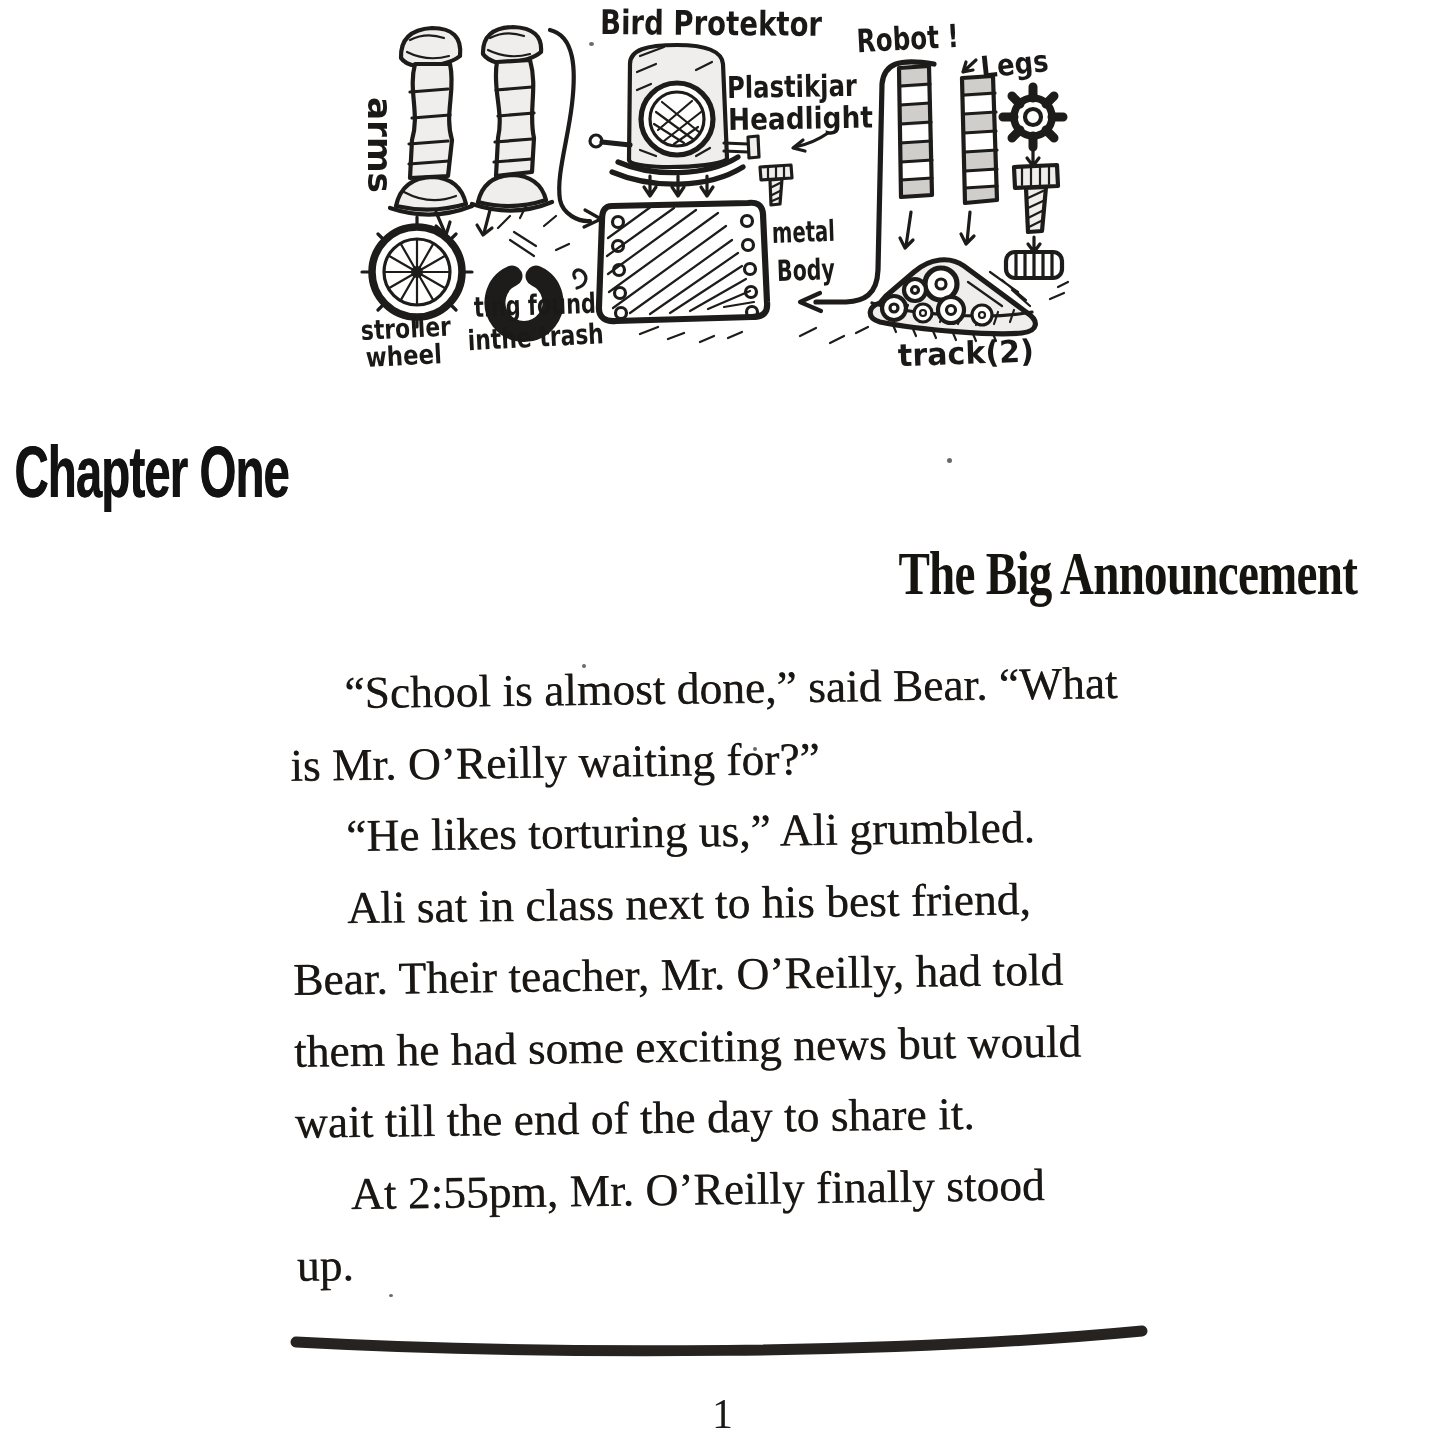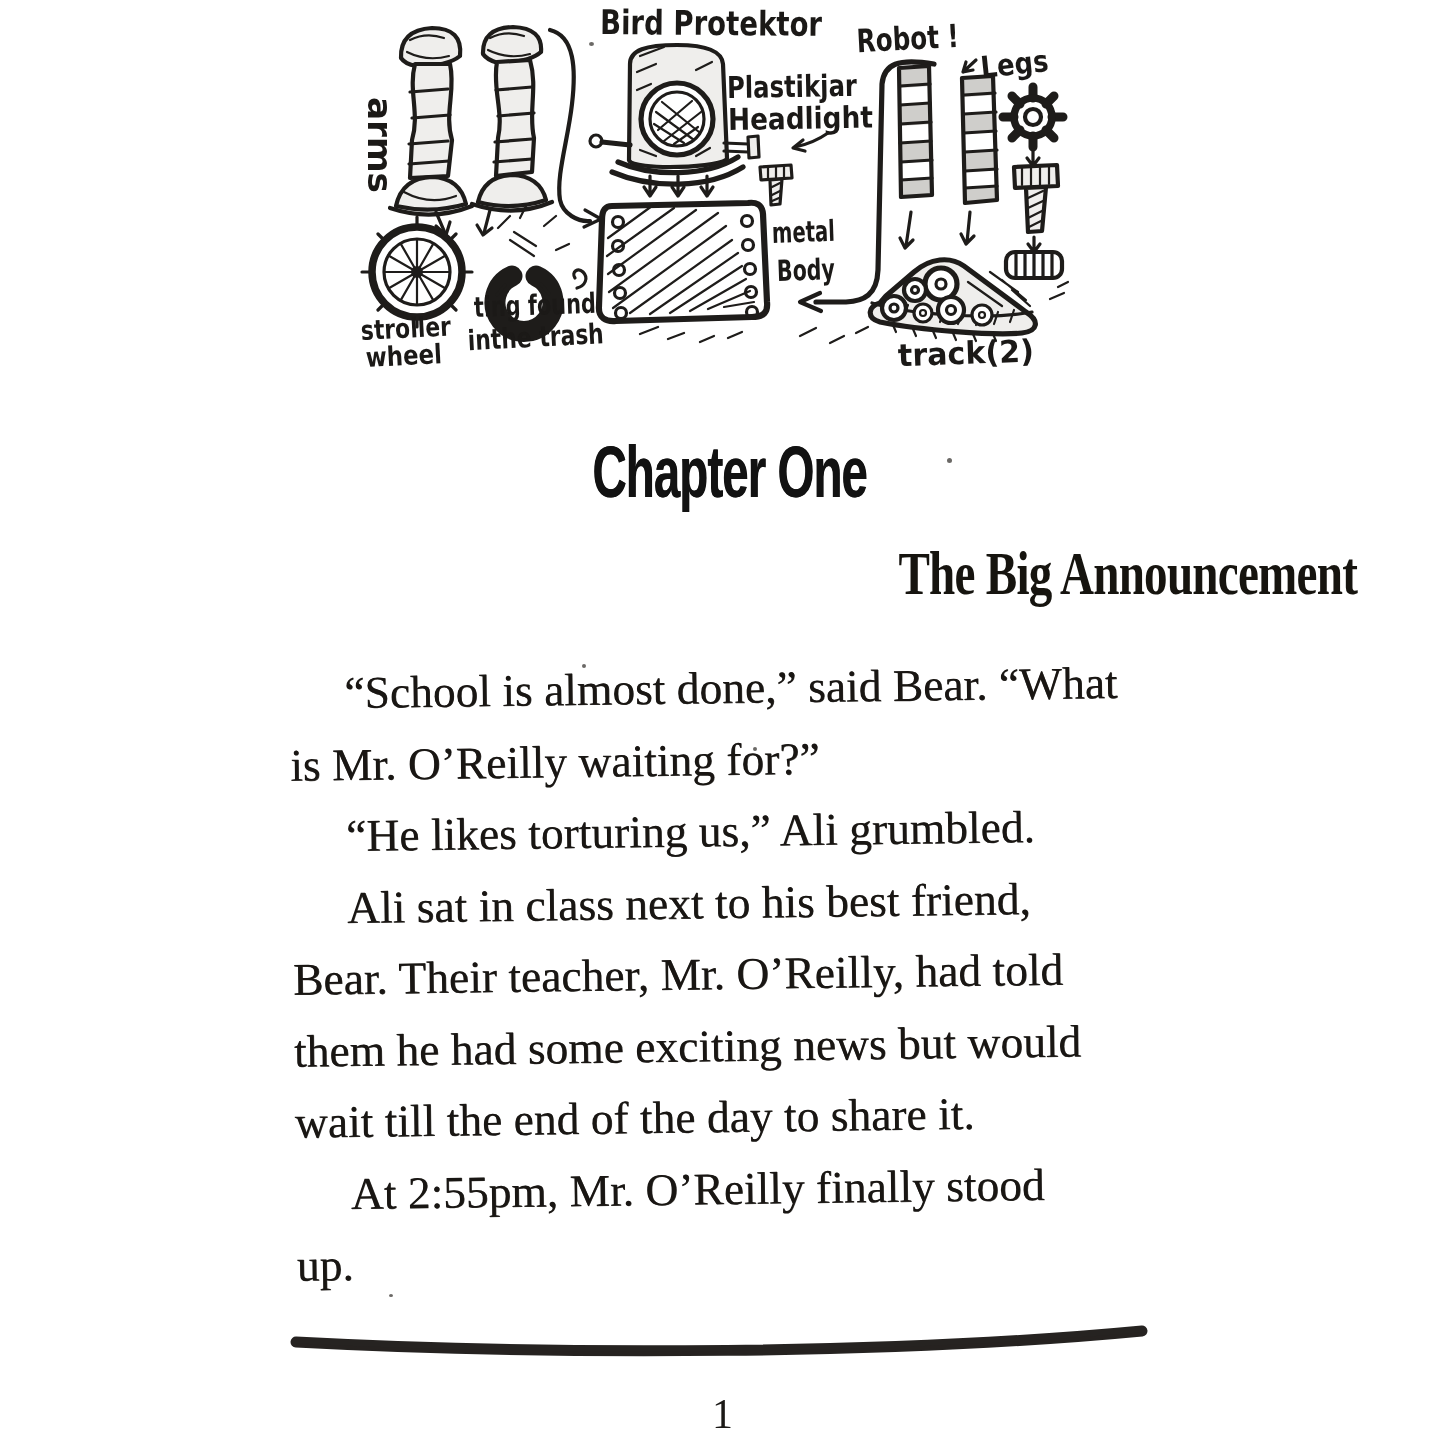--- a/index.html
+++ b/index.html
@@ -1,21 +1,21 @@
 <!DOCTYPE html>
 <html><head>
 <meta charset="utf-8">
 <style>
   html,body{margin:0;padding:0;background:#ffffff;}
   #canvas{position:relative;width:1445px;height:1445px;background:#ffffff;overflow:hidden;
           font-family:"Liberation Serif", serif;color:#171513;}
   .abs{position:absolute;}
 
   
-  #chapter-title{left:0;width:1445px;top:444px;text-align:center;}
+  #chapter-title{left:0;width:1445px;top:444px;}
   #chapter-title .squeeze{display:inline-block;font-family:"Liberation Sans",sans-serif;
       font-weight:bold;font-size:50px;line-height:56px;letter-spacing:-1px;color:#121212;
       transform:translateX(7px) scale(0.95,1.45);transform-origin:center center;
       text-shadow:0.5px 0 0 #121212;}
   #subtitle{left:0;width:1445px;top:540px;text-align:right;}
   #subtitle .squeeze{display:inline-block;font-weight:bold;font-size:62px;line-height:66px;
       letter-spacing:-1px;color:#16140f;transform:translateX(-15px) scale(0.76,1);
       transform-origin:center center;}
 
   

